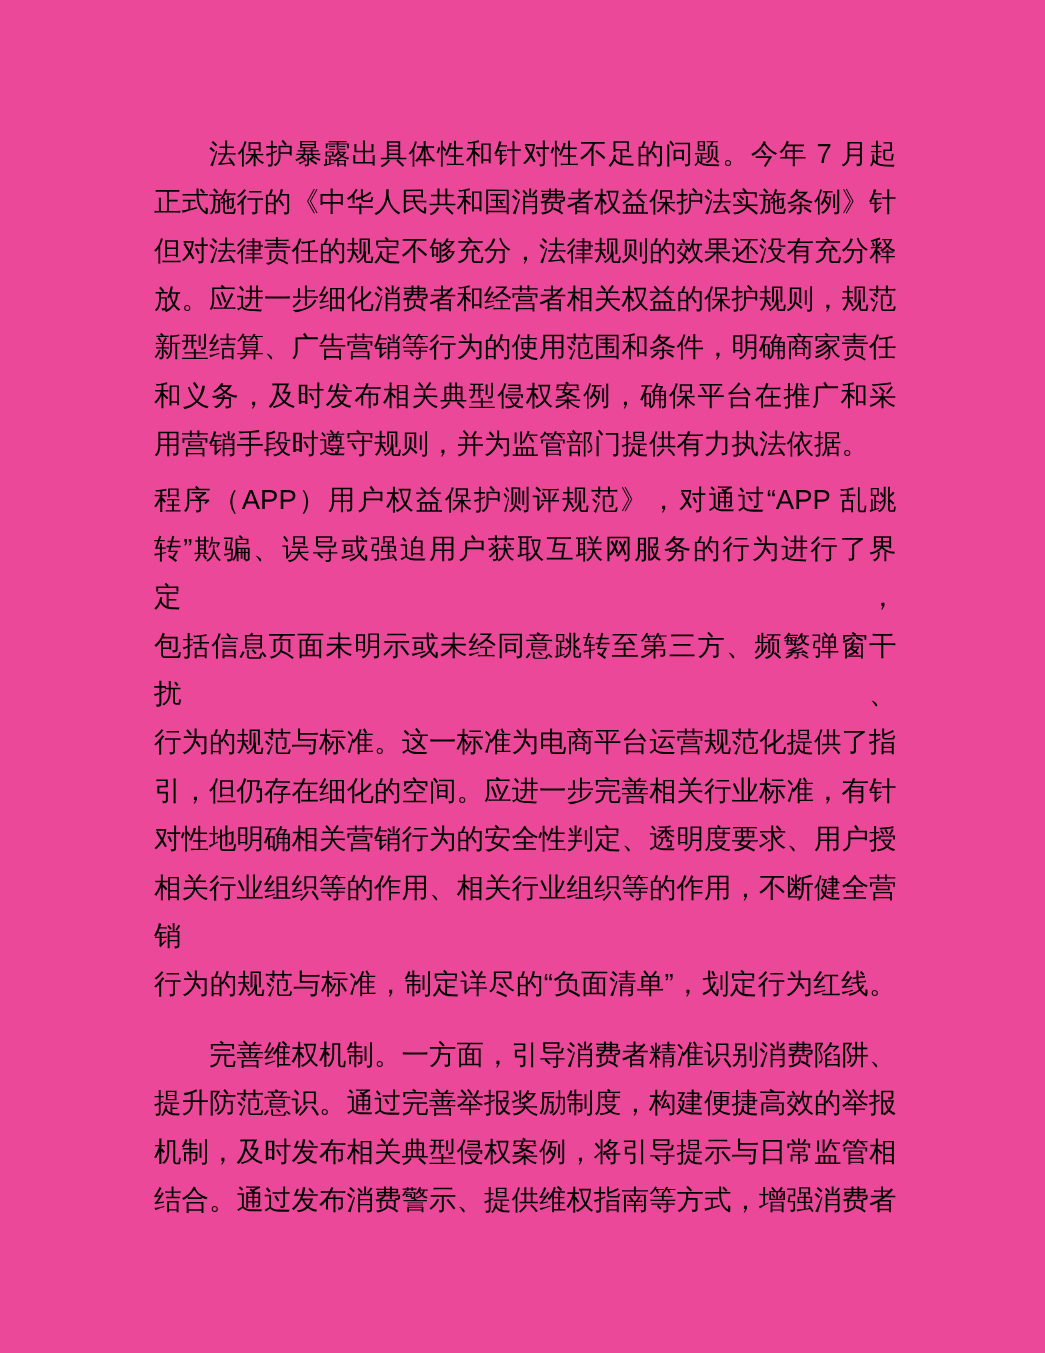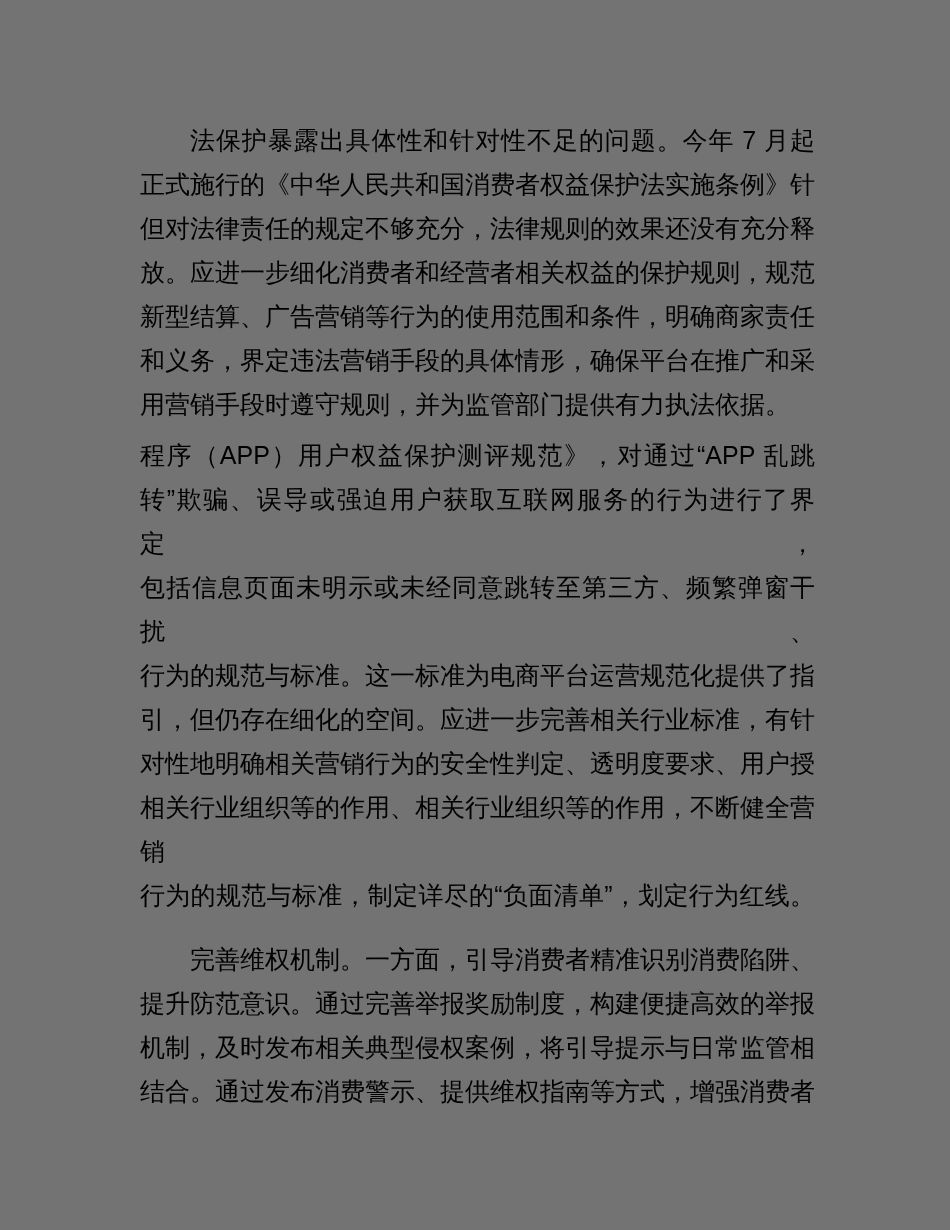--- a/index.html
+++ b/index.html
@@ -9,21 +9,21 @@
   }
   body {
     width: 950px;
     height: 1230px;
     overflow: hidden;
   }
   .page {
     position: relative;
     width: 950px;
     height: 1230px;
-    background: #737373;
+    background: #ec4899;
   }
   .text-block {
     position: absolute;
     left: 140px;
     top: 118px;
     width: 675px;
     color: #000000;
     font-family: "Liberation Sans", sans-serif;
     font-size: 25px;
     line-height: 44px;
@@ -54,21 +54,21 @@
 <body>
 
 <div class="page">
   <div class="text-block">
       <p class="para">
         <span class="line jl fi">法保护暴露出具体性和针对性不足的问题。今年 7 月起</span>
         <span class="line jl">正式施行的《中华人民共和国消费者权益保护法实施条例》针</span>
         <span class="line jl">但对法律责任的规定不够充分，法律规则的效果还没有充分释</span>
         <span class="line jl">放。应进一步细化消费者和经营者相关权益的保护规则，规范</span>
         <span class="line jl">新型结算、广告营销等行为的使用范围和条件，明确商家责任</span>
-        <span class="line jl">和义务，界定违法营销手段的具体情形，确保平台在推广和采</span>
+        <span class="line jl">和义务，及时发布相关典型侵权案例，确保平台在推广和采</span>
         <span class="line">用营销手段时遵守规则，并为监管部门提供有力执法依据。</span>
       </p>
       <p class="para">
         <span class="line jl">程序（APP）用户权益保护测评规范》，对通过“APP 乱跳</span>
         <span class="line jl">转”欺骗、误导或强迫用户获取互联网服务的行为进行了界定，</span>
         <span class="line jl">包括信息页面未明示或未经同意跳转至第三方、频繁弹窗干扰、</span>
         <span class="line jl">行为的规范与标准。这一标准为电商平台运营规范化提供了指</span>
         <span class="line jl">引，但仍存在细化的空间。应进一步完善相关行业标准，有针</span>
         <span class="line jl">对性地明确相关营销行为的安全性判定、透明度要求、用户授</span>
         <span class="line jl">相关行业组织等的作用、相关行业组织等的作用，不断健全营销</span>

